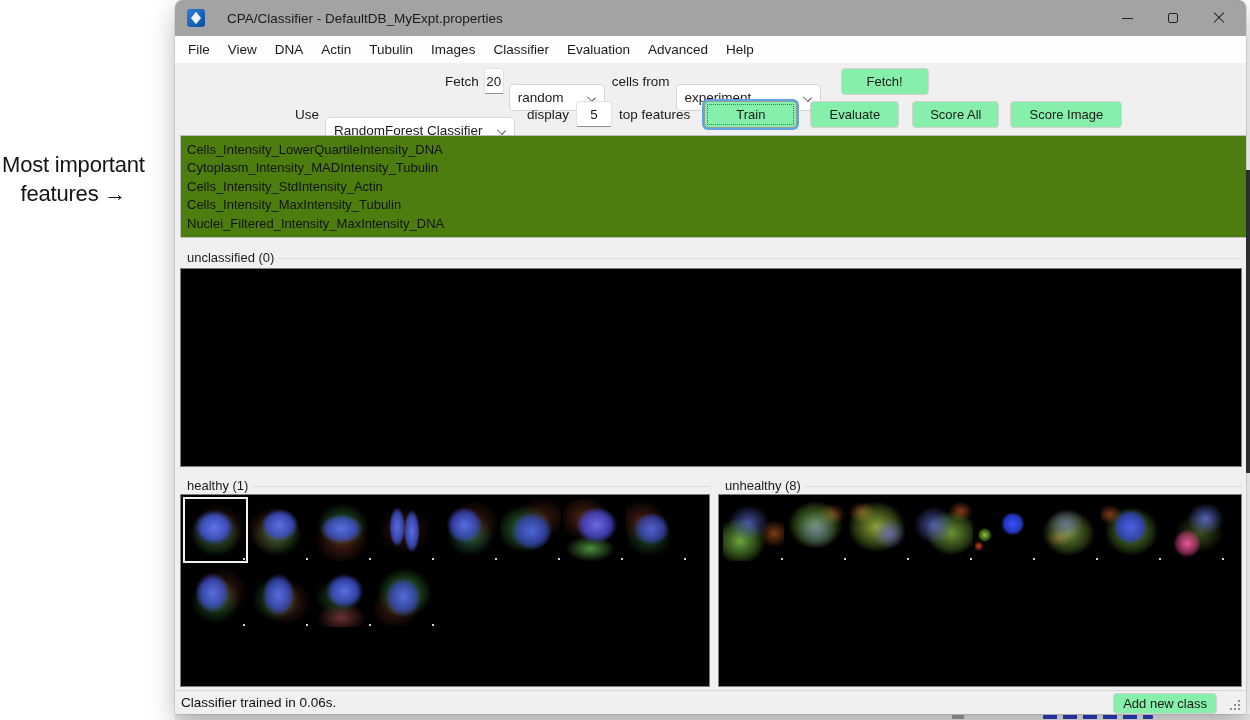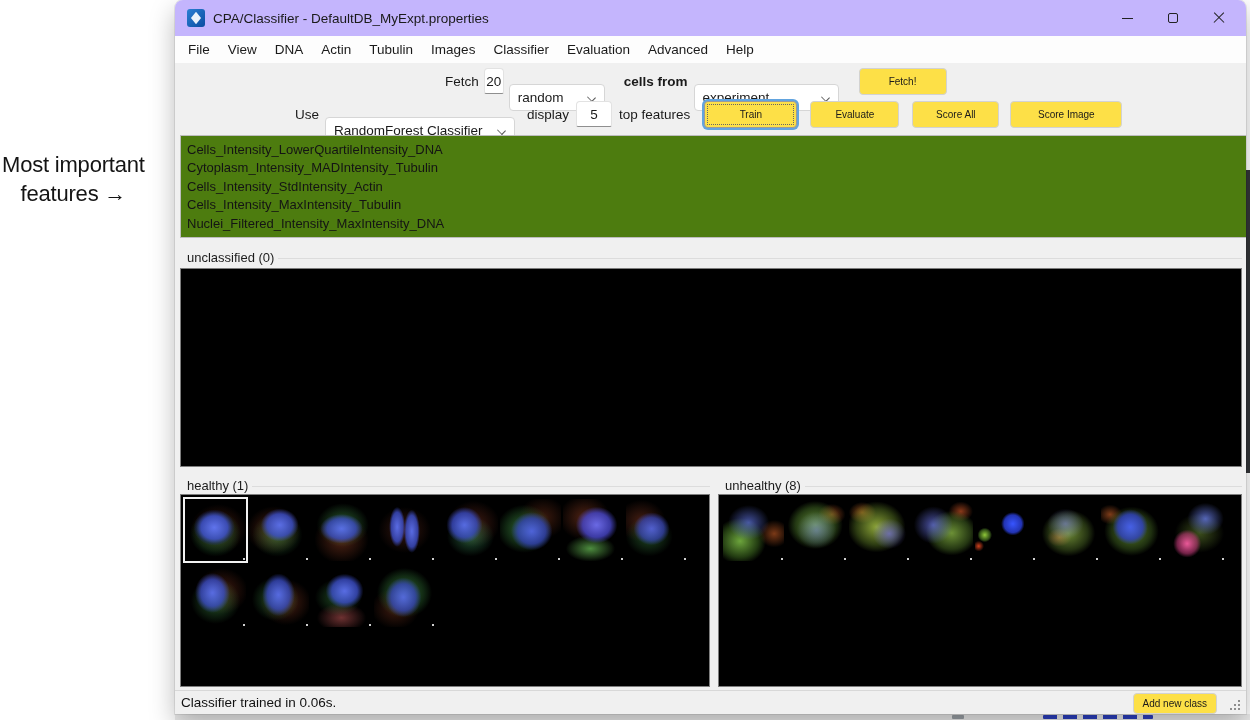--- a/index.html
+++ b/index.html
@@ -16,21 +16,21 @@
   .bottom-strip { position:absolute; left:175px; top:714px; width:1075px; height:6px; background:#ececec; overflow:hidden; }
   .bottom-strip .blue-bits { position:absolute; left:868px; top:1px; width:110px; height:4px;
      background:repeating-linear-gradient(90deg,#2b3fbf 0 14px, transparent 14px 20px); border-radius:1px; }
   .bottom-strip .gray-bit { position:absolute; left:777px; top:1px; width:12px; height:4px; background:#9aa0a6; border-radius:1px; }
 
   
   .window { position:absolute; left:175px; top:0; width:1071px; height:714px; background:#f0f0f0;
             border-radius:8px 8px 0 0; box-shadow:0 10px 26px rgba(0,0,0,.28), 0 0 0 1px rgba(0,0,0,.08); overflow:hidden; }
 
   
-  .titlebar { position:absolute; left:0; top:0; width:100%; height:36px; background:#c4b5fd; display:flex; align-items:center; }
+  .titlebar { position:absolute; left:0; top:0; width:100%; height:36px; background:#a3a3a3; display:flex; align-items:center;gap:14px; }
   .app-icon { width:18px; height:18px; margin-left:12px; border-radius:3px;
               background:linear-gradient(135deg,#2a7fd4,#0c4da0); position:relative; flex:0 0 auto; }
   .app-icon::after { content:""; position:absolute; left:5px; top:5px; width:8px; height:8px; background:#eaf2fb; transform:rotate(45deg) skew(6deg,6deg); }
   .title-text { margin-left:8px; font-size:13.5px; color:#1a1a1a; }
   .win-buttons { position:absolute; right:4px; top:0; height:36px; display:flex; }
   .win-btn { width:46px; height:36px; display:flex; align-items:center; justify-content:center; cursor:default; }
   .glyph-min { width:11px; height:0; border-top:1.2px solid #222; }
   .glyph-max { width:10px; height:10px; border:1.2px solid #222; border-radius:2px; }
   .glyph-close { position:relative; width:12px; height:12px; }
   .glyph-close::before,.glyph-close::after { content:""; position:absolute; left:-1px; top:5px; width:14px; height:1.3px; background:#222; }
@@ -43,21 +43,21 @@
   
   .ctl-label { font-size:13.5px; color:#1a1a1a; white-space:nowrap; align-self:center; }
   .row { position:absolute; display:flex; align-items:center; height:28px; }
   .row1 { left:270px; top:67px; }
   .row2 { left:120px; top:100px; }
   .tinput { height:26px; background:#ffffff; border:1px solid #e2e2e2; border-bottom:1px solid #8f8f8f; border-radius:4px 4px 2px 2px;
             font-size:13.5px; color:#1a1a1a; text-align:center; font-family:"Liberation Sans", sans-serif; }
   .dropdown { height:27px; background:#ffffff; border:1px solid #d6d6d6; border-radius:4px; display:flex; align-items:center;
               padding:0 8px; font-size:13.5px; color:#1a1a1a; position:relative;margin-top:32px; }
   .dropdown .chev { position:absolute; right:9px; top:9px; width:7px; height:7px; border-right:1.4px solid #555; border-bottom:1.4px solid #555; transform:rotate(45deg) scale(1,.8); }
-  .btn { height:27px; background:#fde047; border:1px solid #d2d2d2; border-radius:4px; font-size:10px; color:#1a1a1a;
+  .btn { height:27px; background:#86efac; border:1px solid #d2d2d2; border-radius:4px; font-size:13px; color:#1a1a1a;
          display:flex; align-items:center; justify-content:center; font-family:"Liberation Sans", sans-serif; }
   .btn-train { box-shadow:0 0 0 2px #62a4df; outline:1px dotted #666; outline-offset:-4px; border-color:#9a9a9a; }
 
   
   .features-box { position:absolute; left:5px; top:135px; width:1161px; height:103px; background:#4d7c0f; border:1px solid #bdbdbd; display:flex; }
   .features-items { flex:1 1 auto; padding:5px 0 0 6px; overflow:hidden; }
   .feature-item { font-size:13px; line-height:18.4px; color:#141414; white-space:nowrap; }
   .vscrollbar { flex:0 0 17px; background:#f7f7f7; border-left:1px solid #ececec; display:flex; flex-direction:column; justify-content:space-between; align-items:center; padding:3px 0; }
   .scroll-arrow { width:0; height:0; border-left:5px solid transparent; border-right:5px solid transparent; }
   .arrow-up { border-bottom:6px solid #8b8b8b; }
@@ -136,21 +136,21 @@
         <span class="menu-item">Help</span>
       </div>
 
     <div class="row row1">
       <span class="ctl-label">Fetch</span>
       <input class="tinput" style="width: 20px; margin-left: 5px;" value="20">
       <div class="dropdown" style="width:96px;margin-left:5px;">
         <span>random</span>
         <span class="chev"></span>
       </div>
-      <span class="ctl-label" style="margin-left:19px;font-weight:bold;">cells from</span>
+      <span class="ctl-label" style="margin-left:7px;">cells from</span>
       <div class="dropdown" style="width:145px;margin-left:6px;">
         <span>experiment</span>
         <span class="chev"></span>
       </div>
       <button class="btn" style="width:88px;margin-left:20px;">Fetch!</button>
     </div>
 
     <div class="row row2">
       <span class="ctl-label">Use</span>
       <div class="dropdown" style="width:190px;margin-left:6px;">

